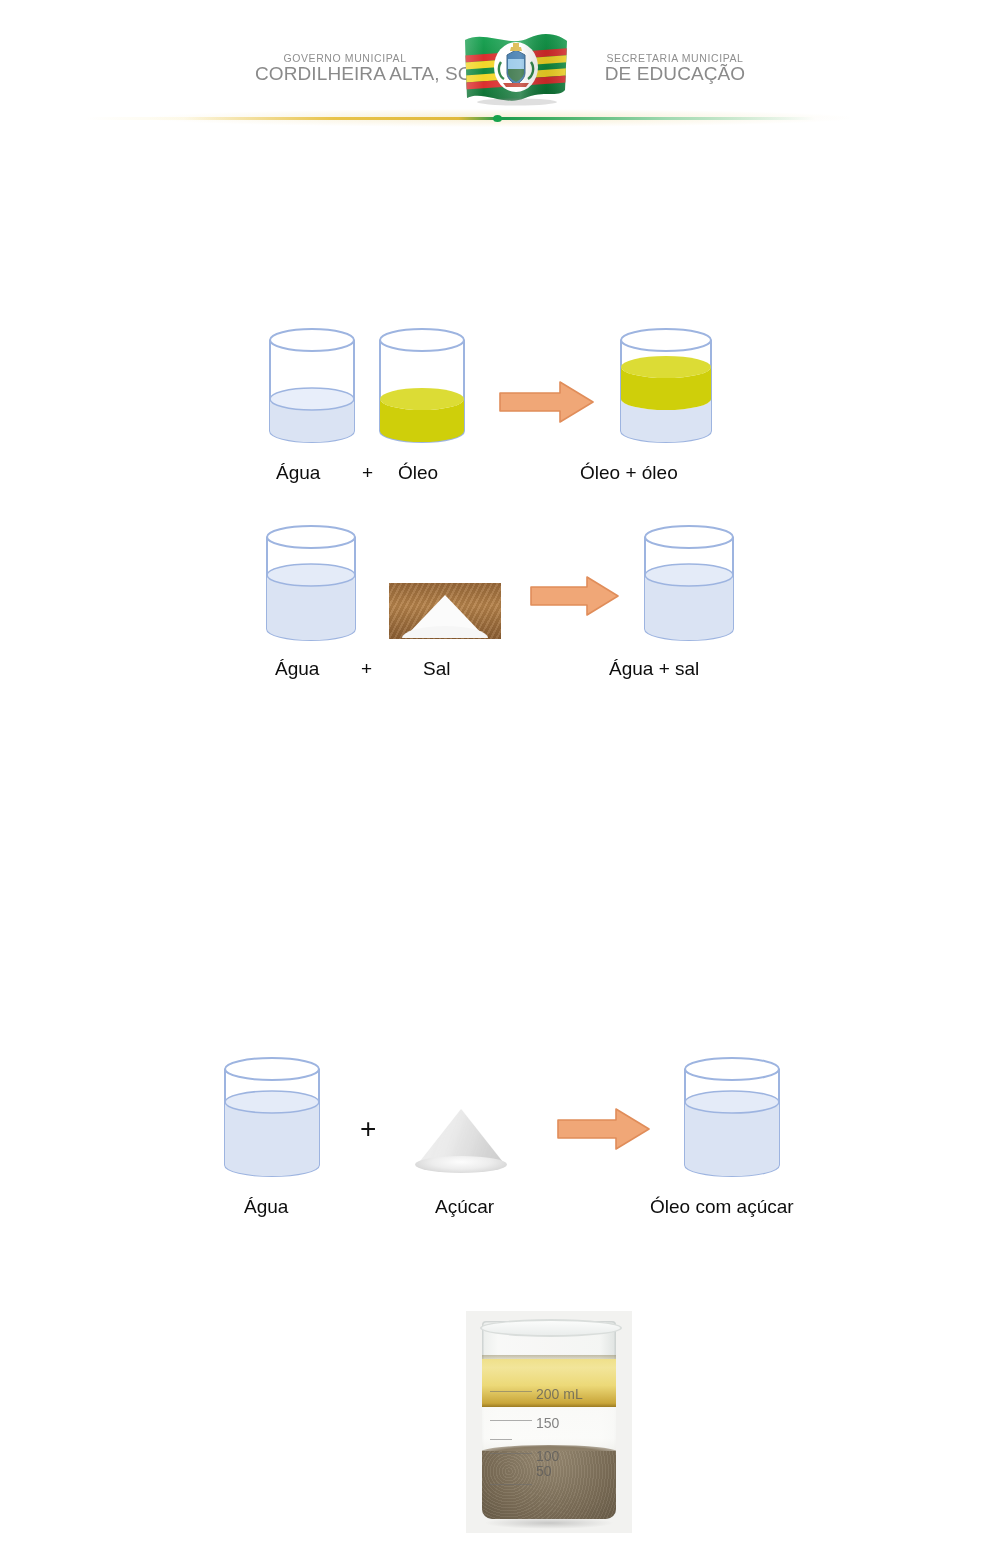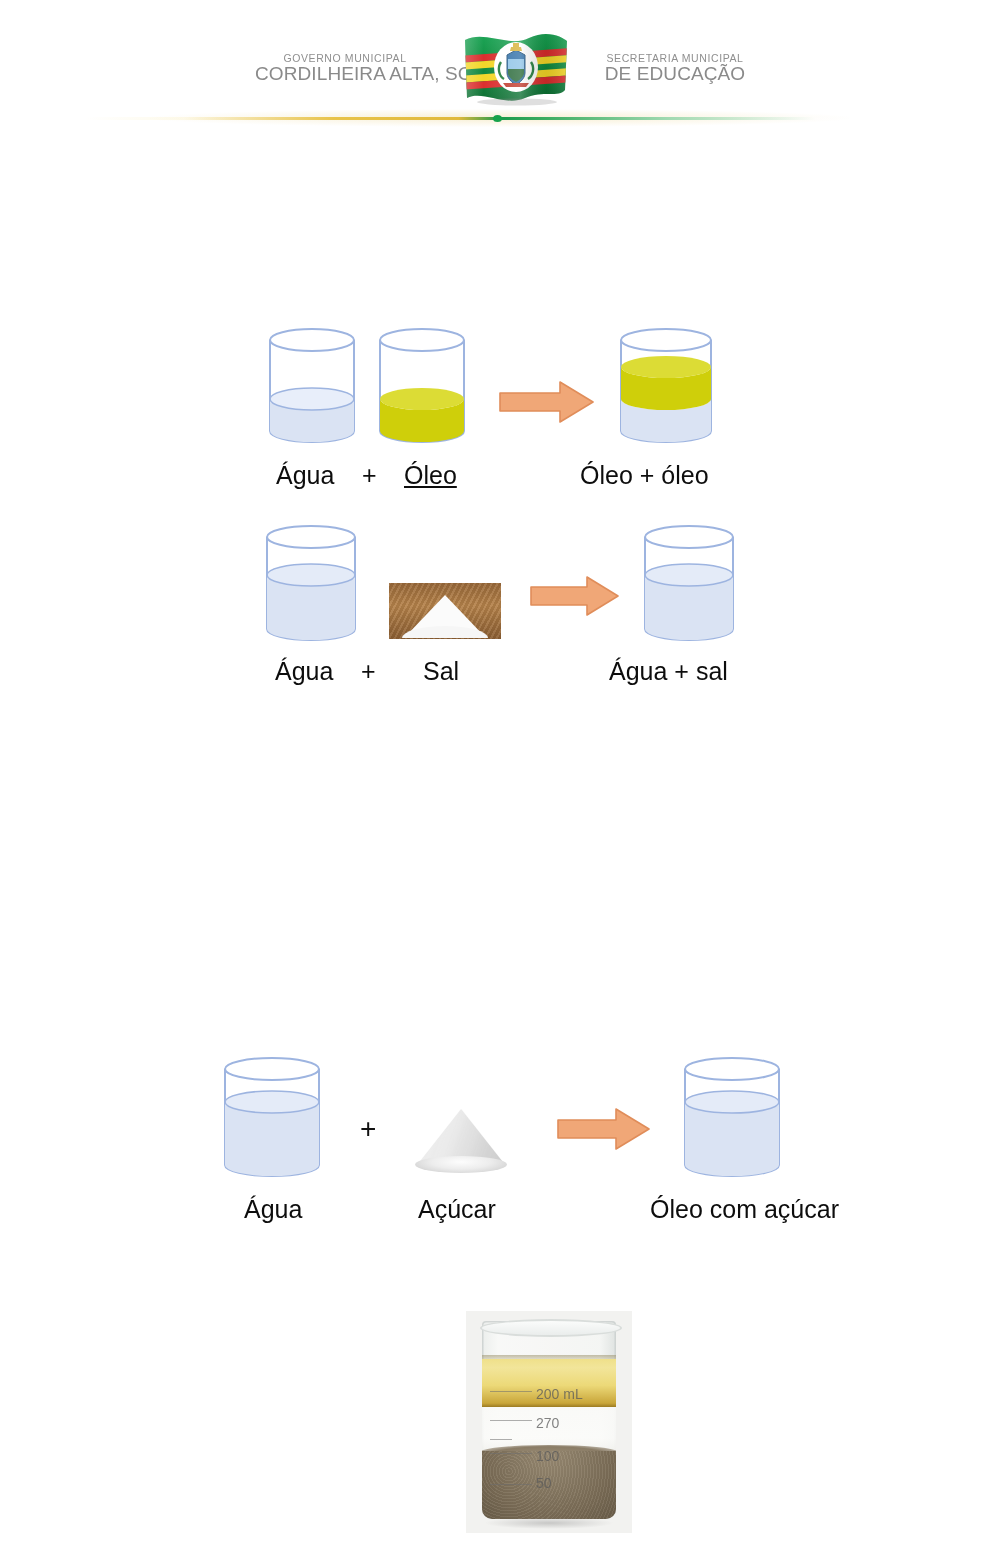--- a/index.html
+++ b/index.html
@@ -124,21 +124,21 @@
   .beaker svg { display: block; }
 
   .plus-sign {
     font-size: 28px;
     color: #111;
     font-family: "Liberation Sans", sans-serif;
     line-height: 1;
   }
 
   .caption {
-    font-size: 25px;
+    font-size: 19px;
     color: #0d0d0d;
     font-family: "Liberation Sans", sans-serif;
     white-space: nowrap;
     line-height: 1;
   }
 
   
   .arrow {
     display: block;
   }
@@ -457,21 +457,21 @@
           <path d="M3,72 L3,104 A45,11 0 0 0 93,104 L93,72 A45,11 0 0 1 3,72 Z" fill="#dae3f3"></path>
           <path d="M3,40 L3,72 A45,11 0 0 0 93,72 L93,40 A45,11 0 0 1 3,40 Z" fill="#cfcf0a"></path>
           <ellipse cx="48" cy="40" rx="45" ry="11" fill="#dcdc35"></ellipse>
         </svg>
       </div>
     </div>
 
     <div style="position:relative; height:40px; margin-top:10px;">
       <div class="caption" style="position:absolute; left:8px; top:0;">Água</div>
       <div class="caption" style="position:absolute; left:94px; top:0;">+</div>
-      <div class="caption" style="position:absolute; left:136px; top:0;text-decoration:underline;">Óleo</div>
+      <div class="caption" style="position:absolute; left:130px; top:0;">Óleo</div>
       <div class="caption" style="position:absolute; left:312px; top:0;">Óleo + óleo</div>
     </div>
   </div>
 
   <div class="figure" style="left:265px; top:508px;">
     <div class="row" style="align-items:flex-start;">
 
       <div class="beaker">
         <svg width="92" height="126" viewBox="0 0 92 126">
           <ellipse cx="46" cy="12" rx="44" ry="11" fill="#ffffff" stroke="#9db4e0" stroke-width="2"></ellipse>
@@ -562,46 +562,46 @@
           <ellipse cx="50" cy="12" rx="47" ry="11" fill="#ffffff" stroke="#9db4e0" stroke-width="2"></ellipse>
           <path d="M3,12 L3,108 A47,11 0 0 0 97,108 L97,12" fill="none" stroke="#9db4e0" stroke-width="2"></path>
           <path d="M3,45 L3,108 A47,11 0 0 0 97,108 L97,45 A47,11 0 0 1 3,45 Z" fill="#dae3f3"></path>
           <ellipse cx="50" cy="45" rx="47" ry="11" fill="#e4ebf8" stroke="#9db4e0" stroke-width="1.6"></ellipse>
         </svg>
       </div>
     </div>
 
     <div style="position:relative; height:40px; margin-top:10px;">
       <div class="caption" style="position:absolute; left:22px; top:0;">Água</div>
-      <div class="caption" style="position:absolute; left:196px; top:0;">Açúcar</div>
+      <div class="caption" style="position:absolute; left:213px; top:0;">Açúcar</div>
       <div class="caption" style="position:absolute; left:428px; top:0;">Óleo com açúcar</div>
     </div>
   </div>
 
   <div class="beaker-photo">
     <div class="bp-glass">
       <div class="bp-oil-top"></div>
       <div class="bp-oil"></div>
       <div class="bp-water"></div>
       <div class="bp-sand-top"></div>
       <div class="bp-sand"></div>
 
       <div class="bp-tick" style="left:8px; top:70px; width:42px;"></div>
       <div class="bp-grad" style="left:54px; top:65px;">200 mL</div>
 
       <div class="bp-tick" style="left:8px; top:99px; width:42px;"></div>
-      <div class="bp-grad" style="left:54px; top:94px;">270</div>
+      <div class="bp-grad" style="left:54px; top:94px;">150</div>
 
       <div class="bp-tick" style="left:8px; top:118px; width:22px;"></div>
 
       <div class="bp-tick" style="left:8px; top:132px; width:42px;"></div>
       <div class="bp-grad" style="left:54px; top:127px;">100</div>
 
       <div class="bp-tick" style="left:8px; top:163px; width:42px;"></div>
-      <div class="bp-grad" style="left:54px; top:154px;">50</div>
+      <div class="bp-grad" style="left:54px; top:142px;">50</div>
     </div>
     <div class="bp-rim"></div>
     <div class="bp-shadow"></div>
   </div>
 
   <div class="footer-rule"></div>
 
 </div>
 
 </body></html>

